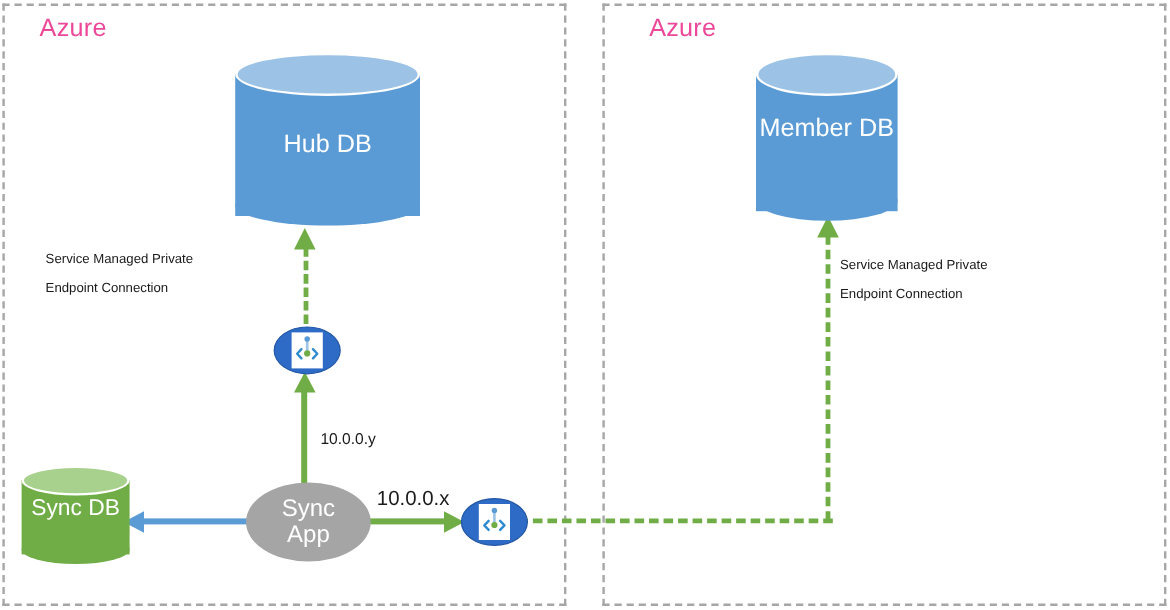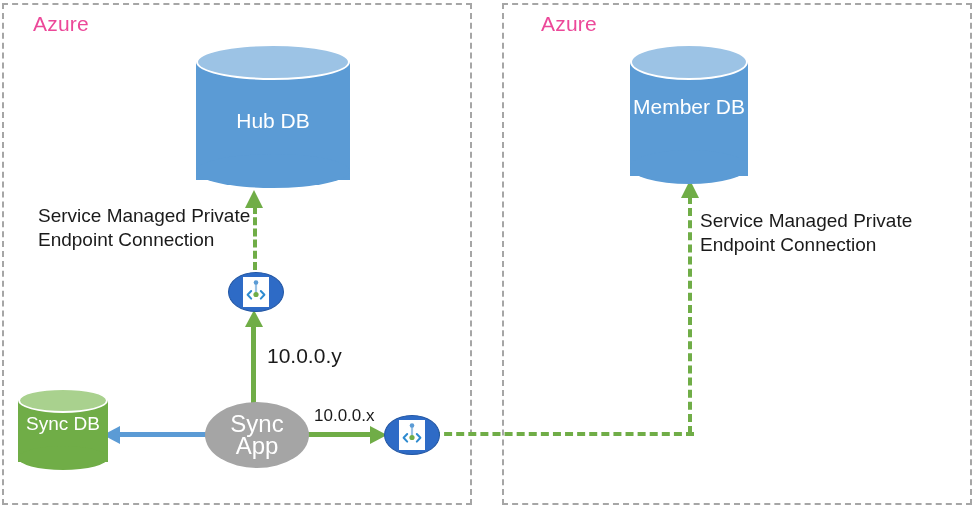--- a/index.html
+++ b/index.html
@@ -76,21 +76,21 @@
   .green .cyl-bottom { background: #70AD47; }
 
   
   #sync-app {
     position: absolute;
     left: 205px; top: 402px;
     width: 104px; height: 66px;
     background: #A5A5A5;
     border-radius: 50%;
     color: #ffffff;
-    font-size: 24px;
+    font-size: 20px;
     line-height: 22px;
     display: flex;
     flex-direction: column;
     align-items: center;
     justify-content: center;
     text-align: center;
     z-index: 6;
   }
 
   
@@ -191,34 +191,34 @@
     left: 681px; top: 180px;
     width: 0; height: 0;
     border-left: 9px solid transparent;
     border-right: 9px solid transparent;
     border-bottom: 18px solid #70AD47;
   }
 
   
   .annot {
     position: absolute;
-    font-size: 19px;
+    font-size: 11px;
     line-height: 24px;
     color: #1a1a1a;
     white-space: pre-line;
   }
   #annot-hub-conn    { left: 38px;  top: 204px; }
   #annot-member-conn { left: 700px; top: 209px; }
   #annot-smpe {
     left: 297px; top: 296px;
     font-weight: bold;
     font-size: 18px;
     line-height: 25px;
   }
-  #annot-ip-y { left: 267px; top: 344px; font-size: 21px; }
+  #annot-ip-y { left: 267px; top: 354px; font-size: 13px; }
   #annot-ip-x { left: 314px; top: 404px; font-size: 17px; }
 </style>
 </head>
 <body>
 
 <div id="diagram">
 
   <div class="boundary" id="boundary-left"></div>
   <div class="boundary" id="boundary-right"></div>
 

